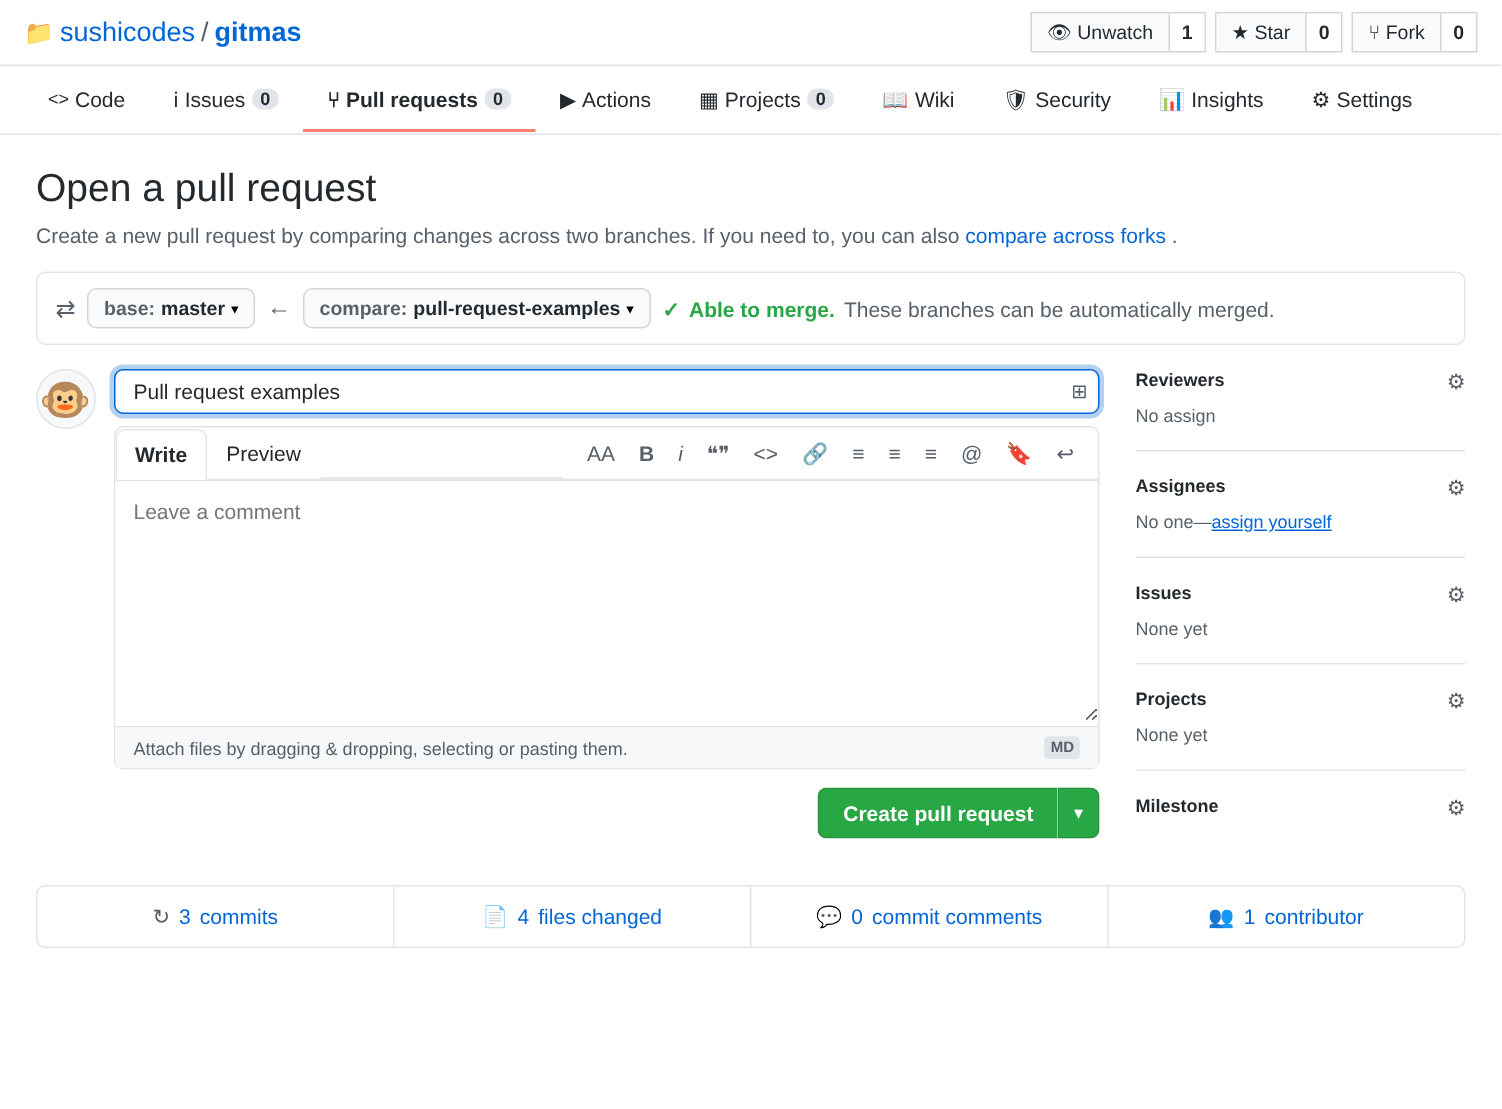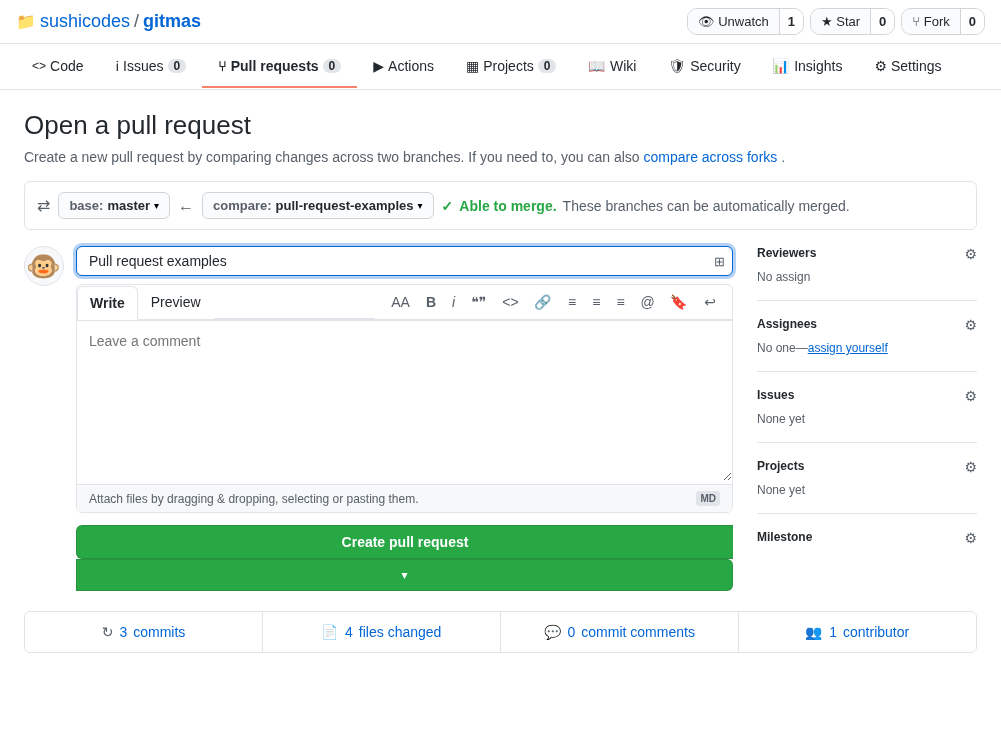--- a/index.html
+++ b/index.html
@@ -8,21 +8,21 @@
     
     .top-bar {
       display: flex; align-items: center; justify-content: space-between;
       padding: 8px 16px; border-bottom: 1px solid #e1e4e8; background: #fff;
     }
     .repo-title { display: flex; align-items: center; gap: 4px; font-size: 18px; }
     .repo-owner { color: #0366d6; text-decoration: none; }
     .repo-sep { color: #586069; }
     .repo-name { color: #0366d6; text-decoration: none; font-weight: 600; }
     .top-actions { display: flex; align-items: center; gap: 6px; }
-    .top-btn-group { display: flex; align-items: center; border: 1px solid #d1d5da; border-radius: 10px; overflow: hidden; }
+    .top-btn-group { display: flex; align-items: center; border: 1px solid #d1d5da; border-radius: 0; overflow: hidden; }
     .top-btn { display: flex; align-items: center; gap: 4px; padding: 5px 10px; background: #fafbfc; border: none; cursor: pointer; font-size: 13px; color: #24292e; }
     .top-btn-count { background: #fff; border-left: 1px solid #d1d5da; padding: 5px 8px; font-size: 13px; font-weight: 600; }
 
     
     .nav-tabs { display: flex; align-items: center; border-bottom: 1px solid #e1e4e8; padding: 0 16px; background: #fff; }
     .nav-tab { display: flex; align-items: center; gap: 4px; padding: 12px 16px; font-size: 14px; color: #24292e; text-decoration: none; border-bottom: 2px solid transparent; cursor: pointer; white-space: nowrap; }
     .nav-tab.active { border-bottom: 2px solid #f9826c; font-weight: 600; }
     .nav-tab .badge { background: #e1e4e8; border-radius: 20px; padding: 0 6px; font-size: 12px; font-weight: 600; }
 
     
@@ -57,21 +57,21 @@
     .toolbar { display: flex; align-items: center; gap: 8px; padding: 6px 12px; border-bottom: 1px solid #e1e4e8; background: #f6f8fa; }
     .toolbar-btn { background: none; border: none; cursor: pointer; color: #586069; font-size: 14px; padding: 2px 4px; }
 
     .comment-box { border: 1px solid #e1e4e8; border-radius: 6px; margin-top: 8px; }
     .comment-header { border-bottom: 1px solid #e1e4e8; }
     .comment-body { background: #fff; border-bottom: 1px solid #e1e4e8; }
     .comment-textarea { width: 100%; min-height: 160px; border: none; padding: 12px; font-size: 14px; resize: vertical; outline: none; color: #586069; font-family: inherit; background: #fff; border-radius: 0; }
     .attach-bar { display: flex; align-items: center; justify-content: space-between; padding: 6px 12px; font-size: 12px; color: #586069; background: #f6f8fa; }
     .md-badge { background: #e1e4e8; border-radius: 3px; padding: 2px 4px; font-size: 10px; font-weight: 600; cursor: pointer; }
 
-    .submit-row { display: flex; justify-content: flex-end; margin-top: 12px; gap: 0; flex-direction: column; }
+    .submit-row { display: flex; justify-content: flex-end; margin-top: 12px; gap: 0; }
     .create-btn { padding: 8px 16px; background: #28a745; color: #fff; border: 1px solid rgba(27,31,35,.15); border-right: none; border-radius: 6px 0 0 6px; cursor: pointer; font-size: 14px; font-weight: 600; }
     .create-btn-arrow { padding: 8px 10px; background: #28a745; color: #fff; border: 1px solid rgba(27,31,35,.15); border-radius: 0 6px 6px 0; cursor: pointer; font-size: 12px; }
 
     
     .sidebar-section { border-top: 1px solid #e1e4e8; padding: 16px 0; }
     .sidebar-section:first-child { border-top: none; padding-top: 0; }
     .sidebar-header { display: flex; justify-content: space-between; margin-bottom: 8px; }
     .sidebar-label { font-size: 12px; font-weight: 600; color: #24292e; }
     .sidebar-gear { background: none; border: none; cursor: pointer; color: #586069; font-size: 14px; }
     .sidebar-value { font-size: 12px; color: #0366d6; cursor: pointer; }

